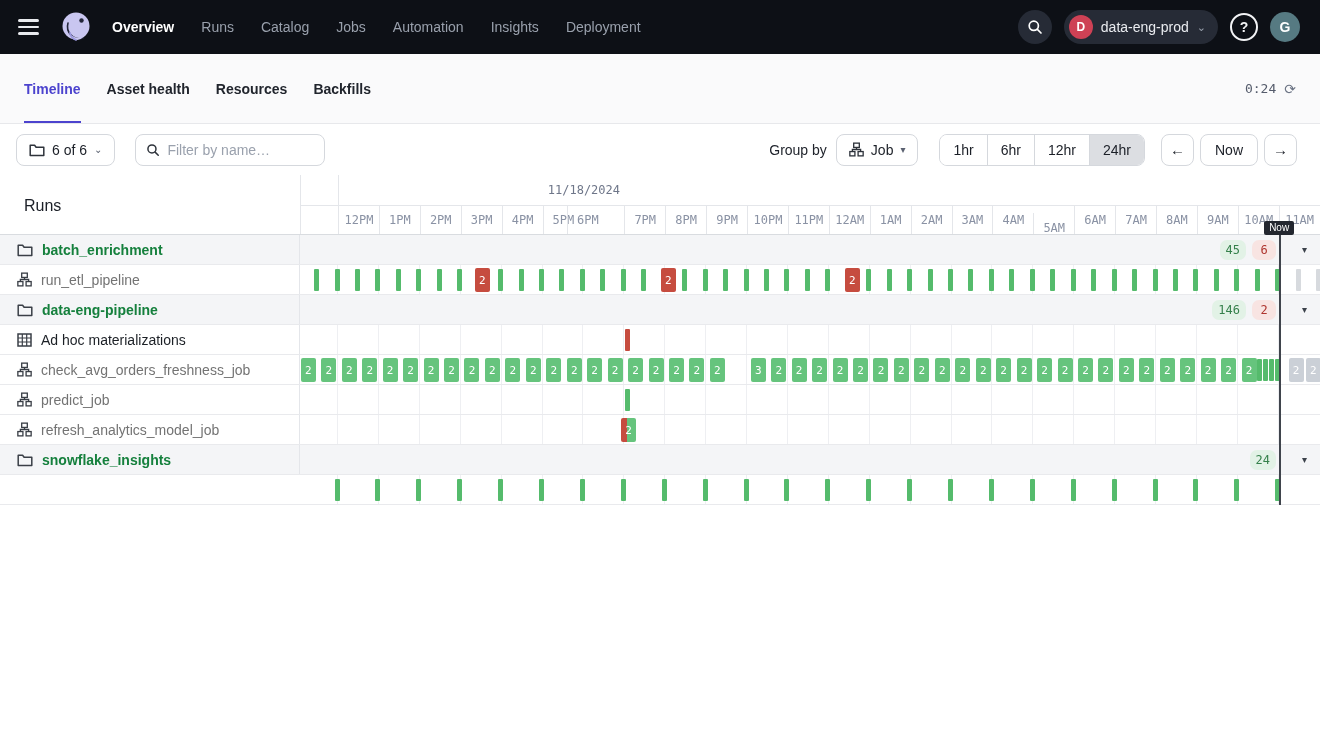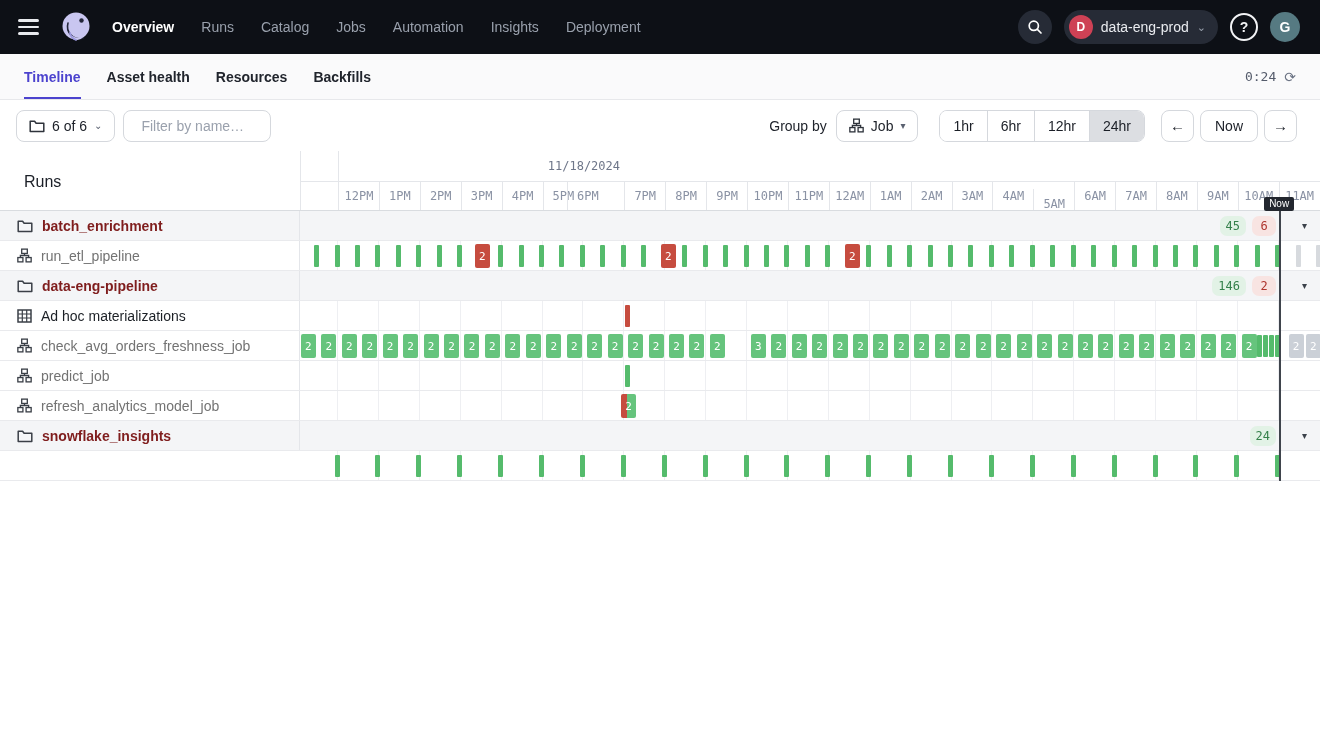--- a/index.html
+++ b/index.html
@@ -18,33 +18,33 @@
   .nav-right { margin-left:auto; display:flex; align-items:center; gap:12px; }
   .circle-btn { width:34px; height:34px; border-radius:50%; background:#262B36; display:flex; align-items:center; justify-content:center; cursor:pointer; }
   .deploy-pill { height:34px; border-radius:17px; background:#262B36; display:flex; align-items:center; gap:8px; padding:0 12px 0 5px; cursor:pointer; }
   .deploy-d { width:24px; height:24px; border-radius:50%; background:#CE4155; color:#fff; font-size:12px; font-weight:700; display:flex; align-items:center; justify-content:center; }
   .deploy-name { color:#E9EBEF; font-size:14px; }
   .deploy-chev { color:#98A0AC; font-size:11px; }
   .help-btn { width:28px; height:28px; border-radius:50%; border:2px solid #F2F3F5; color:#F2F3F5; font-size:14px; font-weight:700; display:flex; align-items:center; justify-content:center; cursor:pointer; }
   .avatar { width:30px; height:30px; border-radius:50%; background:#567A82; color:#fff; font-size:14px; font-weight:600; display:flex; align-items:center; justify-content:center; cursor:pointer; }
 
   
-  .tabbar { height:46px; background:#FAFAFB; border-bottom:1px solid #E7E8EB; display:flex; align-items:center; padding:0 24px; }
+  .tabbar { height:70px; background:#FAFAFB; border-bottom:1px solid #E7E8EB; display:flex; align-items:center; padding:0 24px; }
   .tabs { display:flex; gap:26px; height:100%; }
   .tab { font-size:14px; font-weight:600; color:#21252D; display:flex; align-items:center; height:100%; position:relative; cursor:pointer; }
   .tab.active { color:#4C43CE; }
   .tab.active::after { content:""; position:absolute; left:0; right:0; bottom:0; height:2px; background:#4C43CE; }
   .tab-right { margin-left:auto; display:flex; align-items:center; gap:8px; color:#545B6B; }
   .timer { font-size:13px; }
   .refresh-ic { font-size:14px; color:#6B7384; cursor:pointer; }
 
   
   .toolbar { height:51px; display:flex; align-items:center; padding:0 23px 0 16px; background:#fff; }
   .btn { height:32px; border:1px solid #D5D8DD; border-radius:8px; background:#fff; display:flex; align-items:center; gap:7px; padding:0 12px; font-size:14px; color:#1B1F27; cursor:pointer; }
-  .filter-input { height:32px; width:148px; border:1px solid #D5D8DD; border-radius:8px; background:#fff; display:flex; align-items:center; gap:7px; padding:0 10px; margin-left:8px; }
+  .filter-input { height:32px; width:190px; border:1px solid #D5D8DD; border-radius:8px; background:#fff; display:flex; align-items:center; gap:7px; padding:0 10px; margin-left:20px; }
   .filter-input input { border:none; outline:none; font-size:14px; color:#1B1F27; width:140px; font-family:inherit; background:transparent; }
   .filter-input input::placeholder { color:#9AA1AD; }
   .tb-right { margin-left:auto; display:flex; align-items:center; }
   .groupby-lbl { font-size:14px; color:#21252D; margin-right:9px; }
   .seg { display:flex; margin-left:21px; border:1px solid #D5D8DD; border-radius:8px; overflow:hidden; height:32px; }
   .seg button { border:none; background:#fff; font-size:14px; color:#1B1F27; padding:0 13px; cursor:pointer; border-left:1px solid #D5D8DD; font-family:inherit; }
   .seg button:first-child { border-left:none; }
   .seg button.sel { background:#DCDEE2; }
   .nav-arrows { display:flex; gap:6px; margin-left:16px; }
   .arrow-btn { width:33px; justify-content:center; padding:0; font-size:15px; }
@@ -58,21 +58,21 @@
   .date-cell { position:absolute; top:0; height:30px; border-left:1px solid #E4E6EA; display:flex; align-items:center; justify-content:center; font-size:12px; color:#6E7689; }
   .hour-row-line { position:absolute; top:30px; left:0; right:0; height:1px; background:#E4E6EA; }
   .hour-cell { position:absolute; top:30px; height:30px; border-left:1px solid #E4E6EA; display:flex; align-items:center; justify-content:center; font-size:12px; color:#8A92A4; }
   .tl-head-bottom { position:absolute; left:0; top:59px; width:1320px; height:1px; background:#D9DCE0; }
 
   .tl-rows { position:absolute; left:0; top:60px; width:1320px; }
   .tl-row { position:relative; height:30px; border-bottom:1px solid #E9EAED; background:#fff; }
   .tl-row.group { background:#F4F5F7; }
   .row-label { position:absolute; left:0; top:0; width:300px; height:100%; display:flex; align-items:center; gap:9px; padding-left:17px; border-right:1px solid #E4E6EA; }
   .row-label .lbl { font-size:14px; }
-  .group .lbl { color:#7f1d1d; font-weight:700; }
+  .group .lbl { color:#15803d; font-weight:700; }
   .joblink { color:#737373; cursor:pointer; }
   .plain { color:#1C2026; }
   .row-grid { position:absolute; left:300px; top:0; width:1020px; height:100%; overflow:hidden; }
   .gridline { position:absolute; top:0; bottom:0; width:1px; background:#EEEFF2; }
   .run-tick { position:absolute; top:4px; width:5px; height:22px; border-radius:1px; cursor:pointer; }
   .run-box { position:absolute; top:3px; width:15px; height:24px; border-radius:2px; display:flex; align-items:center; justify-content:center;
              font-family:"DejaVu Sans Mono", monospace; font-size:11px; color:#fff; cursor:pointer; }
   .badges { position:absolute; right:44px; top:0; height:100%; display:flex; align-items:center; gap:6px; }
   .pill { height:20px; min-width:24px; padding:0 6px; border-radius:7px; display:flex; align-items:center; justify-content:center;
           font-family:"DejaVu Sans Mono", monospace; font-size:12px; }

